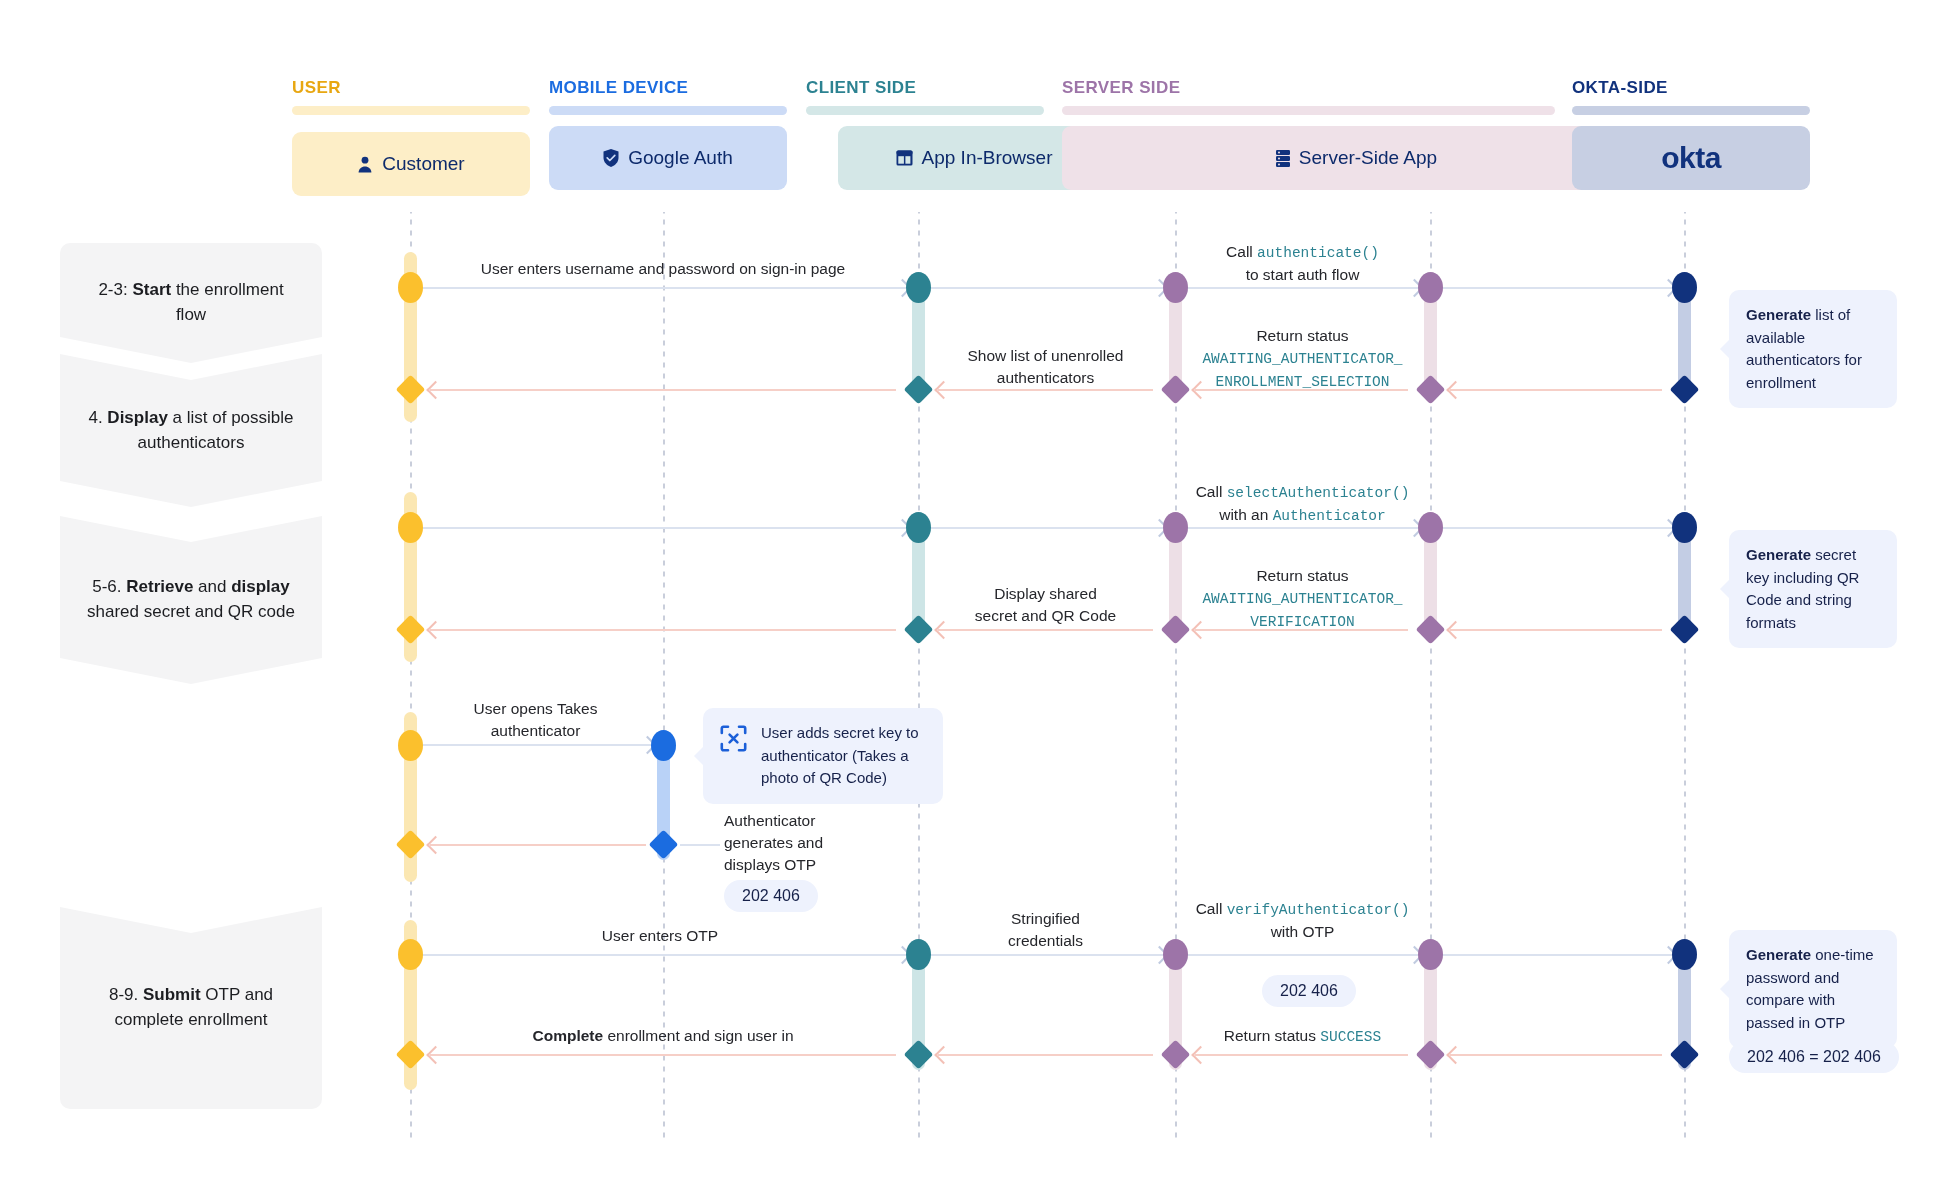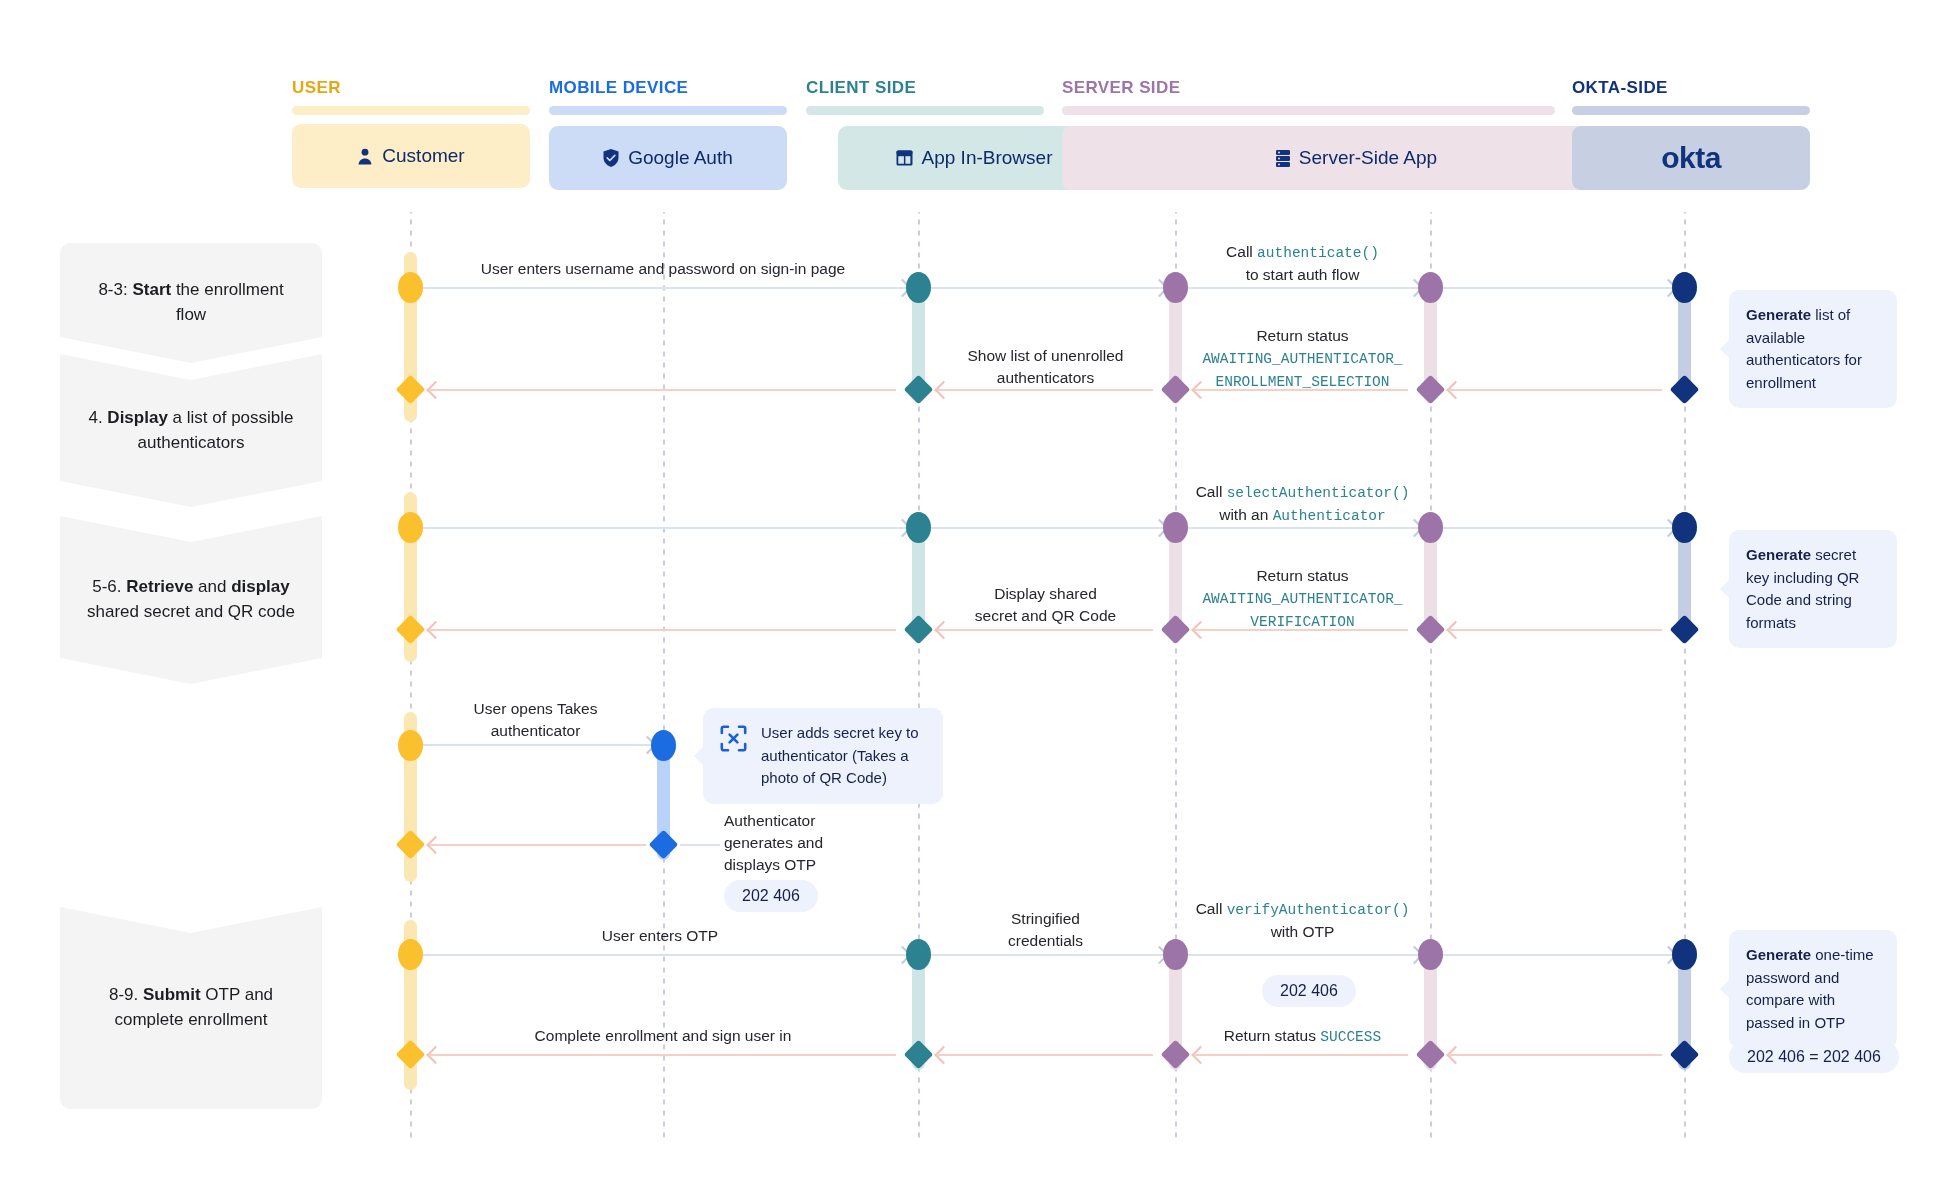--- a/index.html
+++ b/index.html
@@ -60,21 +60,21 @@
   .arrow.fwd .head { right: -1px; transform: translateY(-50%) rotate(45deg); border-color: #c0cbe0; }
   .arrow.back { background: #f6cfc7; }
   .arrow.back .head { left: -1px; transform: translateY(-50%) rotate(-135deg); border-color: #f3c0b6; }
   .arrow.plain { background: #dbe2ef; }
 
   .msg {
     position: absolute; text-align: center;
     font-size: 15.5px; color: #25262b; line-height: 1.42;
   }
   .msg.left { text-align: left; }
-  .msg b { font-weight: normal; margin-top: 8px; }
+  .msg b { font-weight: bold; margin-top: 8px; }
   .code {
     font-family: "Liberation Mono", monospace;
     color: #2c8291; font-size: 14.5px;
   }
 
   
   .node { position: absolute; }
   .node.circle { border-radius: 50%; }
   .node.diamond { transform: rotate(45deg); border-radius: 3px; }
 
@@ -97,21 +97,21 @@
   }
   .okta-logo { font-size: 30px; font-weight: bold; color:#11327d; letter-spacing:-.5px; }
 </style>
 </head>
 <body>
 
 <div id="stage">
 
   <div class="col-title" style="left:292px;top:78px;color:#e8a712">USER</div>
   <div class="col-bar" style="left:292px;top:106px;width:238px;background:#fdeec7"></div>
-  <div class="col-box" style="left:292px;top:124px;width:238px;background:#fdeec7">
+  <div class="col-box" style="left:292px;top:132px;width:238px;background:#fdeec7">
     <span class="ic">
       <svg width="16" height="17" viewBox="0 0 16 17">
           <circle cx="8" cy="4.2" r="3.4" fill="#11327d"></circle>
           <path d="M1.6 16.5c0-3.6 2.9-6.1 6.4-6.1s6.4 2.5 6.4 6.1z" fill="#11327d"></path>
         </svg>
     </span>
     <span>Customer</span>
   </div>
 
   <div class="col-title" style="left:549px;top:78px;color:#1b6ce0">MOBILE DEVICE</div>
@@ -184,21 +184,21 @@
   <div class="act" style="left:404px;top:712px;height:170px;background:#fbe7b2"></div>
   <div class="act" style="left:657px;top:730px;height:130px;background:#b9d2f7"></div>
 
   <div class="act" style="left:404px;top:920px;height:170px;background:#fbe7b2"></div>
   <div class="act" style="left:912px;top:940px;height:130px;background:#cde5e6"></div>
   <div class="act" style="left:1169px;top:940px;height:130px;background:#eddfe6"></div>
   <div class="act" style="left:1424px;top:940px;height:130px;background:#eddfe6"></div>
   <div class="act" style="left:1678px;top:940px;height:130px;background:#c3cde4"></div>
 
   <div class="step c-top" style="top:243px;height:120px">
-    <div><span>8-3: </span><b>Start</b> the enrollment flow</div>
+    <div><span>2-3: </span><b>Start</b> the enrollment flow</div>
   </div>
   <div class="step c-mid" style="top:354px;height:153px">
     <div><span>4. </span><b>Display</b> a list of possible authenticators</div>
   </div>
   <div class="step c-mid" style="top:516px;height:168px">
     <div><span>5-6. </span><b>Retrieve</b> and <b>display</b> shared secret and QR code</div>
   </div>
   <div class="step c-bottom" style="top:907px;height:202px">
     <div><span>8-9. </span><b>Submit</b> OTP and complete enrollment</div>
   </div>

